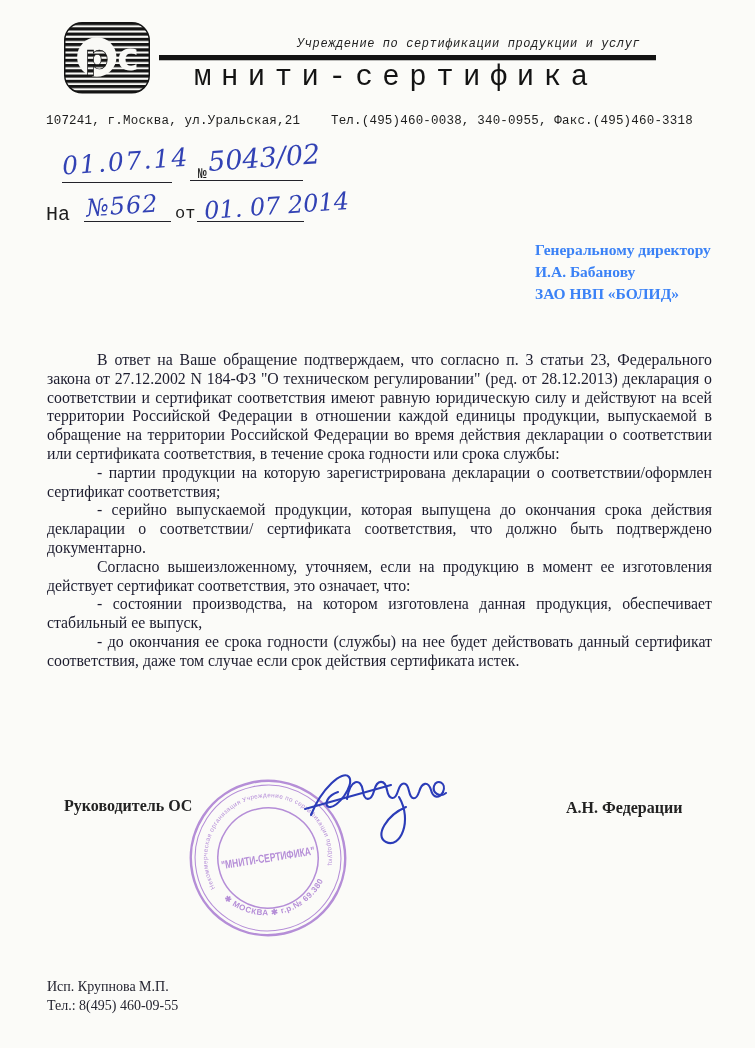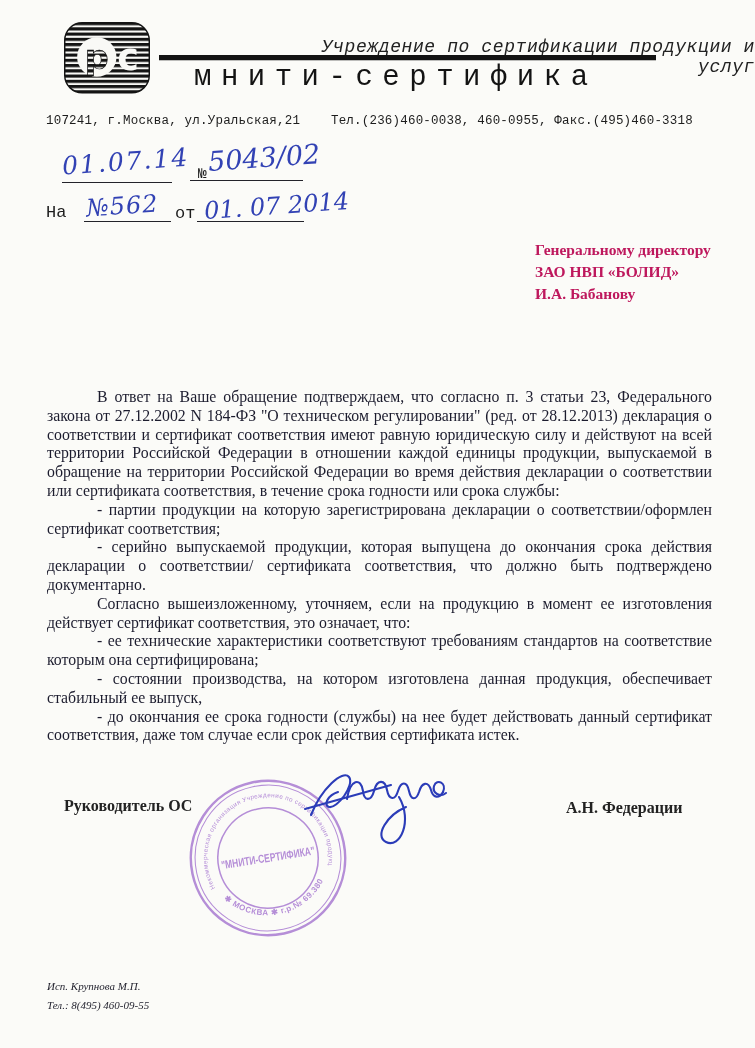--- a/index.html
+++ b/index.html
@@ -6,57 +6,57 @@
   .page{
     position:relative;width:755px;height:1048px;margin:0 auto;
     background:#fbfbf8;overflow:hidden;
     font-family:"Liberation Serif","DejaVu Serif",serif;color:#1c1c2e;
   }
   .mono{font-family:"Liberation Mono","DejaVu Sans Mono",monospace;}
   .abs{position:absolute;}
 
   
   .logo{left:64px;top:22px;width:86px;height:73px;}
-  .tagline{left:297px;top:37px;font-style:italic;font-size:18px;letter-spacing:.6px;color:#222;text-align:right;}
+  .tagline{left:297px;top:37px;font-style:italic;font-size:12px;letter-spacing:.6px;color:#222;text-align:right;}
   .rule{left:159px;top:55px;width:497px;height:5px;background:#131313;box-shadow:0 1px 0 rgba(0,0,0,.25);}
   .org-title{left:194px;top:61px;font-size:29px;letter-spacing:9.5px;color:#131313;white-space:nowrap;}
   .contact{left:46px;top:114px;font-size:12.5px;letter-spacing:.2px;color:#1d1d1d;white-space:pre;}
 
   
   .hw{font-style:italic;color:#3242b4;transform:rotate(-4deg);white-space:nowrap;
       font-family:"DejaVu Serif",serif;}
   .hw-date{left:62px;top:147px;font-size:25px;letter-spacing:2px;}
   .hw-out-num{left:208px;top:142px;font-size:27px;}
   .hw-in-num{left:86px;top:192px;font-size:24px;letter-spacing:1px;}
   .hw-in-date{left:204px;top:192px;font-size:24px;}
   .num-sign{left:198px;top:166px;font-size:15px;color:#1d1d1d;}
-  .na-label{left:46px;top:203px;font-size:17px;color:#1d1d1d;}
+  .na-label{left:46px;top:203px;font-size:20px;color:#1d1d1d;}
   .ot-label{left:175px;top:204px;font-size:17px;color:#1d1d1d;}
   .uline{height:0;border-bottom:1.5px solid #23232a;}
   .u1{left:62px;top:182px;width:110px;}
   .u2{left:190px;top:180px;width:113px;}
   .u3{left:84px;top:221px;width:87px;}
   .u4{left:197px;top:221px;width:107px;}
 
   
-  .recipient{left:535px;top:239px;font-weight:bold;font-size:15.5px;line-height:22px;color:#be185d;}
+  .recipient{left:535px;top:239px;font-weight:bold;font-size:15.5px;line-height:22px;color:#3b82f6;}
 
   
   .body-text{left:47px;top:351px;width:665px;font-size:15.8px;line-height:18.8px;
-             text-align:justify;color:#1c1c2e;margin-top:37px;}
+             text-align:justify;color:#1c1c2e;}
   .body-text p{margin:0;text-indent:50px;}
 
   
   .sig-title{left:64px;top:797px;font-weight:bold;font-size:16px;color:#222;}
   .sig-name{left:566px;top:799px;font-weight:bold;font-size:16px;color:#222;}
   .stamp{left:186px;top:776px;width:164px;height:164px;transform:rotate(-12deg);opacity:.85;}
   .signature{left:303px;top:757px;width:155px;height:95px;}
 
   
-  .footer{left:47px;top:977px;font-size:11px;line-height:19px;color:#242430;font-style:italic;}
+  .footer{left:47px;top:977px;font-size:14px;line-height:19px;color:#242430;}
 </style>
 </head>
 <body>
 
 <div class="page">
 
   <svg class="abs logo" viewBox="0 0 118 100">
     <defs>
       <pattern id="lgstripes" width="12" height="7.2" patternUnits="userSpaceOnUse">
         <rect width="12" height="7.2" fill="#f9f9f6"></rect>
@@ -65,47 +65,46 @@
     </defs>
     <rect x="1" y="1" width="116" height="96" rx="24" fill="url(#lgstripes)" stroke="#141414" stroke-width="2"></rect>
     <circle cx="45" cy="48" r="27" fill="#f9f9f6"></circle>
     <text x="45" y="64" text-anchor="middle" font-family="DejaVu Sans, sans-serif" font-weight="bold" font-size="46" fill="url(#lgstripes)" stroke="#141414" stroke-width="1">р</text>
     <text x="88" y="66" text-anchor="middle" font-family="DejaVu Sans, sans-serif" font-weight="bold" font-size="50" fill="#f9f9f6">с</text>
   </svg>
 
   <div class="abs tagline mono">Учреждение по сертификации продукции и услуг</div>
   <div class="abs rule"></div>
   <div class="abs org-title mono">мнити-сертифика</div>
-  <div class="abs contact mono">107241, г.Москва, ул.Уральская,21    Тел.(236)460-0038, 460-0955, Факс.(495)460-3318</div>
+  <div class="abs contact mono">107241, г.Москва, ул.Уральская,21    Тел.(495)460-0038, 340-0955, Факс.(495)460-3318</div>
 
   <div class="abs hw hw-date">01.07.14</div>
   <div class="abs num-sign mono">№</div>
   <div class="abs hw hw-out-num">5043/02</div>
   <div class="abs uline u1"></div>
   <div class="abs uline u2"></div>
 
   <div class="abs na-label mono">На</div>
   <div class="abs hw hw-in-num">№562</div>
   <div class="abs ot-label mono">от</div>
   <div class="abs hw hw-in-date">01. 07 2014</div>
   <div class="abs uline u3"></div>
   <div class="abs uline u4"></div>
 
   <div class="abs recipient">
     <div>Генеральному директору</div>
+    <div>И.А. Бабанову</div>
     <div>ЗАО НВП «БОЛИД»</div>
-    <div>И.А. Бабанову</div>
   </div>
 
   <div class="abs body-text">
     <p>В ответ на Ваше обращение подтверждаем, что согласно п. 3 статьи 23, Федерального закона от 27.12.2002 N 184-ФЗ "О техническом регулировании" (ред. от 28.12.2013) декларация о соответствии и сертификат соответствия имеют равную юридическую силу и действуют на всей территории Российской Федерации в отношении каждой единицы продукции, выпускаемой в обращение на территории Российской Федерации во время действия декларации о соответствии или сертификата соответствия, в течение срока годности или срока службы:</p>
     <p>- партии продукции на которую зарегистрирована декларации о соответствии/оформлен сертификат соответствия;</p>
     <p>- серийно выпускаемой продукции, которая выпущена до окончания срока действия декларации о соответствии/ сертификата соответствия, что должно быть подтверждено документарно.</p>
     <p>Согласно вышеизложенному, уточняем, если на продукцию в момент ее изготовления действует сертификат соответствия, это означает, что:</p>
-    <p>- ее технические характеристики соответствуют требованиям стандартов на соответствие которым она сертифицирована;</p>
     <p>- состоянии производства, на котором изготовлена данная продукция, обеспечивает стабильный ее выпуск,</p>
     <p>- до окончания ее срока годности (службы) на нее будет действовать данный сертификат соответствия, даже том случае если срок действия сертификата истек.</p>
   </div>
 
   <div class="abs sig-title">Руководитель ОС</div>
   <div class="abs sig-name">А.Н. Федерации</div>
 
   <svg class="abs stamp" viewBox="0 0 170 170">
     <g fill="none" stroke="#a97bd2">
       <circle cx="85" cy="85" r="80" stroke-width="2.6"></circle>

